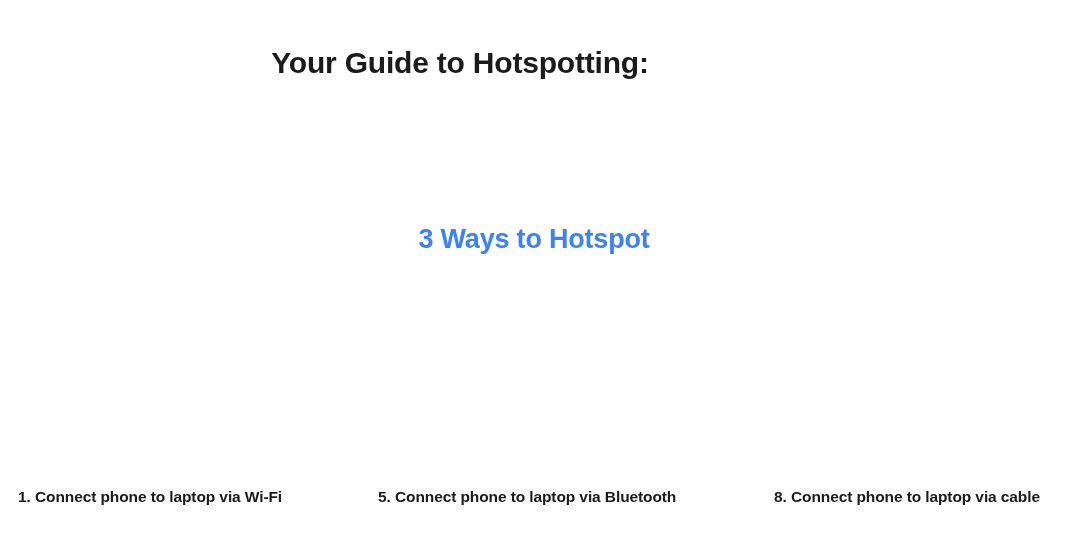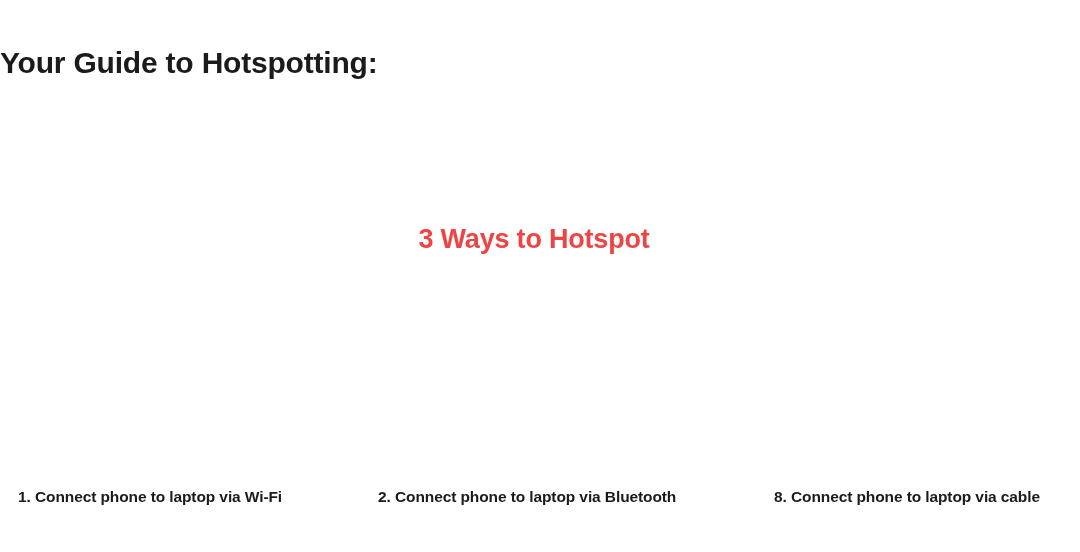--- a/index.html
+++ b/index.html
@@ -17,21 +17,21 @@
   }
   .page {
     position: absolute;
     inset: 0;
   }
   .title-block {
     position: absolute;
     top: 44px;
     left: 0;
     width: 920px;
-    text-align: left;
+    text-align: center;
   }
   .title-line {
     font-weight: bold;
     color: #1b1b1b;
     letter-spacing: -0.2px;
     line-height: 1.24;
     white-space: nowrap;
   }
   .title-line-1 {
     font-size: 30px;
@@ -41,21 +41,21 @@
     margin-top: 4px;
   }
   .subtitle {
     position: absolute;
     top: 224px;
     left: 0;
     width: 1080px;
     text-align: center;
     font-size: 27px;
     font-weight: bold;
-    color: #ef4444;
+    color: #3b82f6;
     letter-spacing: -0.2px;
   }
   .subtitle-inner {
     display: inline-block;
     transform: translateX(-6px);
   }
   .captions {
     position: absolute;
     top: 488px;
     left: 0;
@@ -91,17 +91,17 @@
   </div>
 
   <div class="subtitle">
     <span class="subtitle-inner">3 Ways to Hotspot</span>
   </div>
 
   <div class="illus-zone"></div>
 
   <div class="captions">
     <div class="caption caption-1">1. Connect phone to laptop via Wi-Fi</div>
-    <div class="caption caption-2">2. Connect phone to laptop via Bluetooth</div>
+    <div class="caption caption-2">5. Connect phone to laptop via Bluetooth</div>
     <div class="caption caption-3">8. Connect phone to laptop via cable</div>
   </div>
 
 </div>
 
 </body></html>

